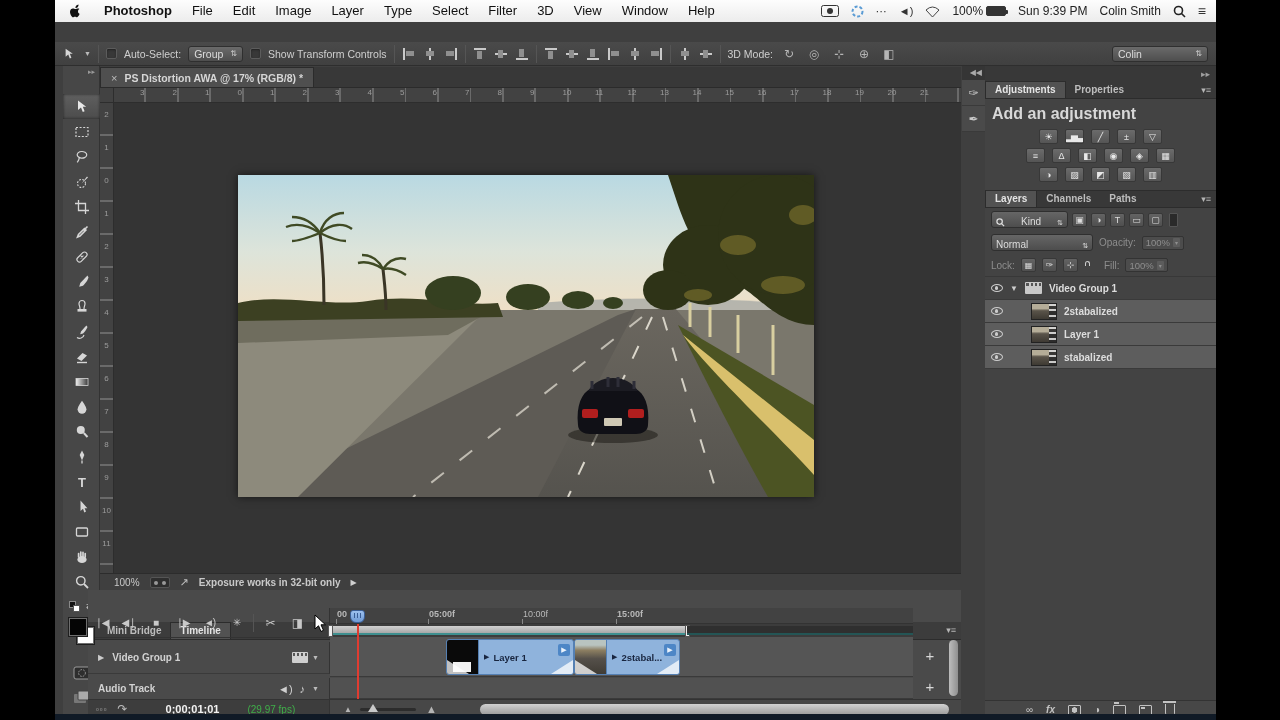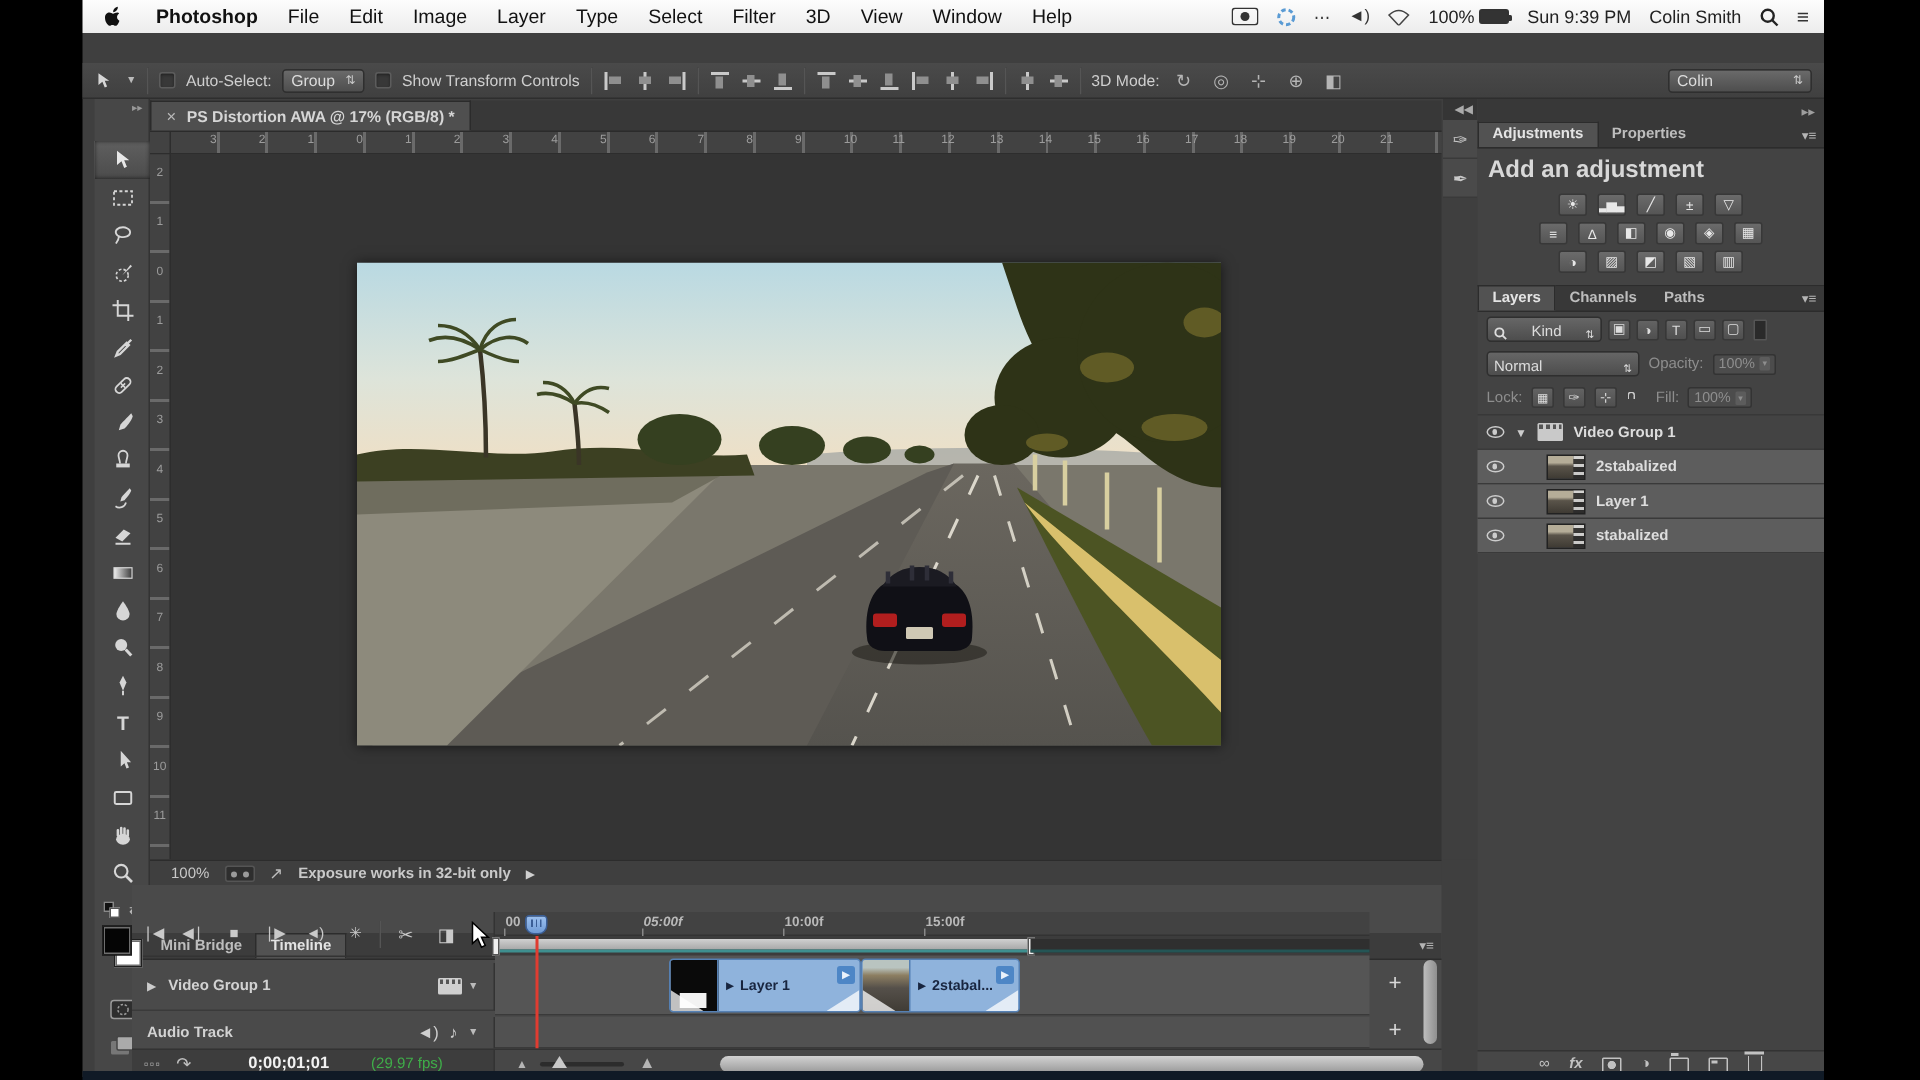--- a/index.html
+++ b/index.html
@@ -775,23 +775,23 @@
 
       <span class="vsep" style="margin:0 3px;"></span>
       <span class="tbtn" style="font-size:12px;letter-spacing:0;">✂</span>
       <span class="tbtn" style="font-size:12px;letter-spacing:0;">◨</span>
     </div>
 
     <div id="tlruler">
 
         <span class="tick" style="left: 7px;"><span style="position:relative;top:1px;font-weight:700;">00</span></span>
 
-        <span class="tick" style="left: 99px; font-style: italic;"><span style="position:relative;top:1px;font-weight:700;">05:00f</span></span>
-
-        <span class="tick" style="left: 193px;"><span style="position:relative;top:1px;font-weight:700;margin-top:29px;">10:00f</span></span>
+        <span class="tick" style="left: 99px;"><span style="position:relative;top:1px;font-weight:700;">05:00f</span></span>
+
+        <span class="tick" style="left: 193px;"><span style="position:relative;top:1px;font-weight:400;margin-top:29px;">10:00f</span></span>
 
         <span class="tick" style="left: 287px;"><span style="position:relative;top:1px;font-weight:700;">15:00f</span></span>
 
     </div>
 
     <div id="workarea">
       <span class="wabracket" style="left:-2px;"></span>
       <span class="wabracket" style="right:-3px;"></span>
     </div>
     <div id="workarea-dim"></div>

